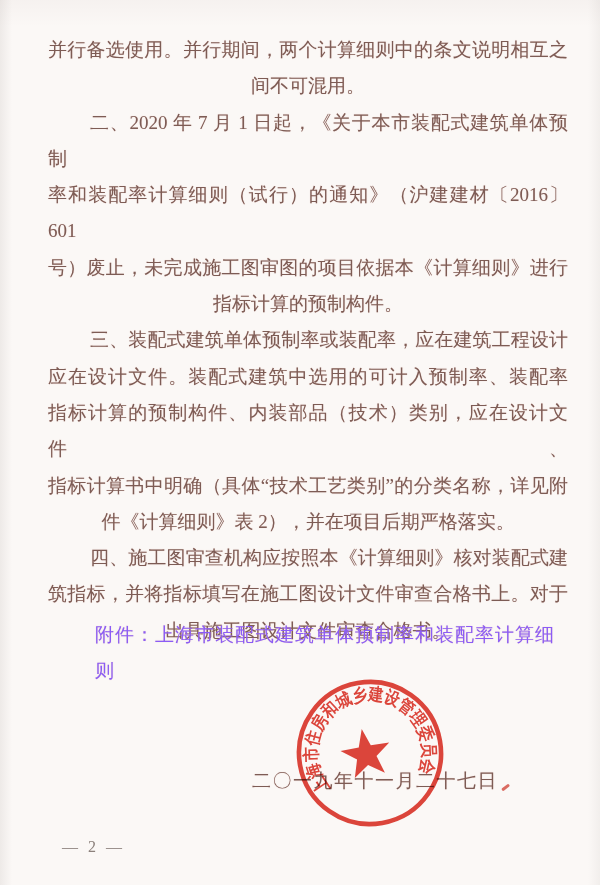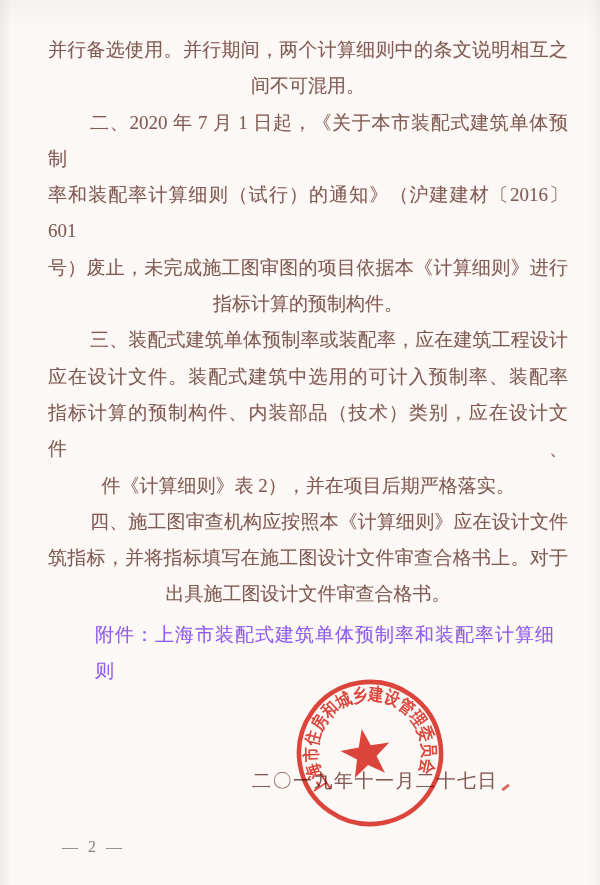--- a/index.html
+++ b/index.html
@@ -68,22 +68,23 @@
   <div class="body-text">
     <div class="ln jf">并行备选使用。并行期间，两个计算细则中的条文说明相互之</div>
     <div class="ln end">间不可混用。</div>
     <div class="ln jf indent">二、2020 年 7 月 1 日起，《关于本市装配式建筑单体预制</div>
     <div class="ln jf">率和装配率计算细则（试行）的通知》（沪建建材〔2016〕601</div>
     <div class="ln jf">号）废止，未完成施工图审图的项目依据本《计算细则》进行</div>
     <div class="ln end">指标计算的预制构件。</div>
     <div class="ln jf indent">三、装配式建筑单体预制率或装配率，应在建筑工程设计</div>
     <div class="ln jf">应在设计文件。装配式建筑中选用的可计入预制率、装配率</div>
     <div class="ln jf">指标计算的预制构件、内装部品（技术）类别，应在设计文件、</div>
+    <div class="ln jf">指标计算书中明确（具体“技术工艺类别”的分类名称，详见附</div>
     <div class="ln end">件《计算细则》表 2），并在项目后期严格落实。</div>
-    <div class="ln jf indent">四、施工图审查机构应按照本《计算细则》应在设计文件</div>
+    <div class="ln jf indent">四、施工图审查机构应按照本《计算细则》核对装配式建</div>
     <div class="ln jf">筑指标，并将指标填写在施工图设计文件审查合格书上。对于</div>
     <div class="ln end">出具施工图设计文件审查合格书。</div>
   </div>
 
   <div class="attachment-line">附件：上海市装配式建筑单体预制率和装配率计算细则</div>
 
   <div class="date-line">二〇一九年十一月二十七日</div>
 
   <svg class="stamp" viewBox="-89 -89 178 178" xmlns="http://www.w3.org/2000/svg">
     <g transform="rotate(-10)">

